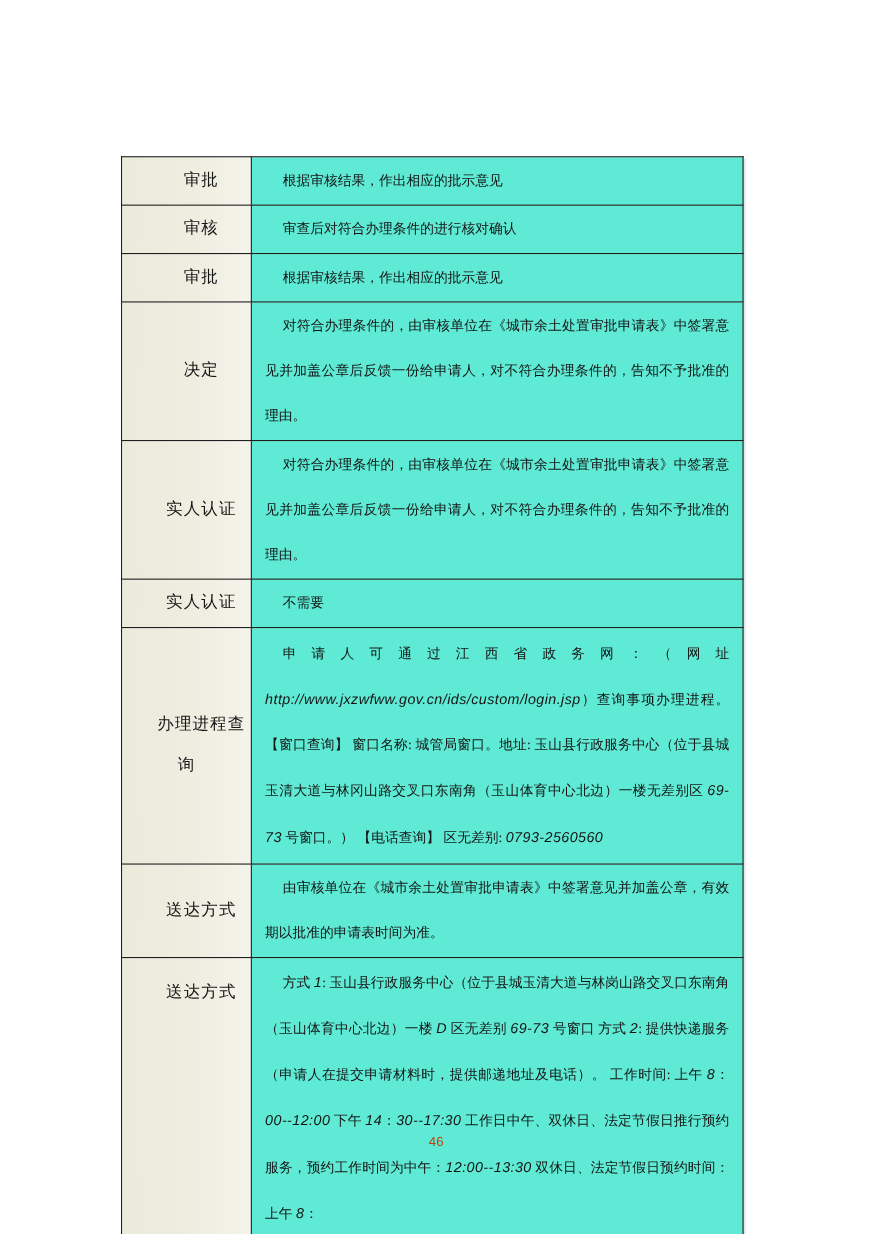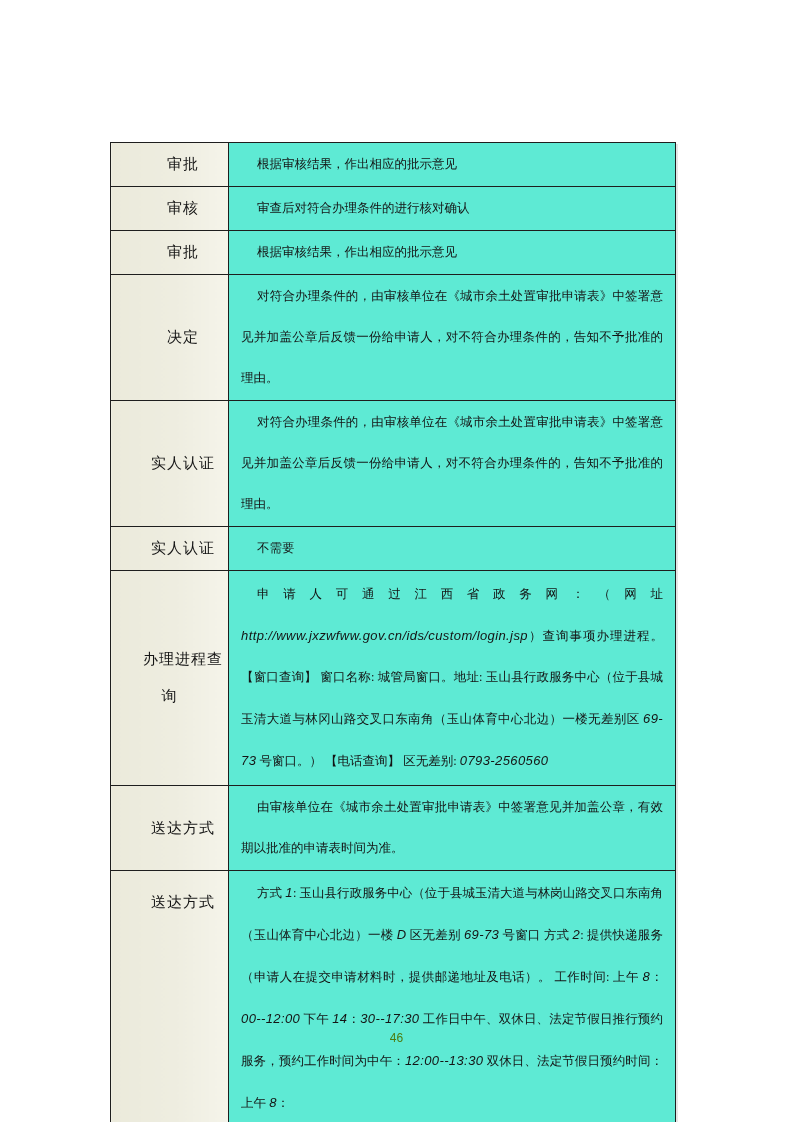--- a/index.html
+++ b/index.html
@@ -57,21 +57,21 @@
     font-size:13px;
     letter-spacing:0.4px;
   }
   .page-number{
     position:absolute;
     left:0;right:0;
     top:1031px;
     text-align:center;
     font-family:"Liberation Sans","DejaVu Sans",sans-serif;
     font-size:12px;
-    color:#4d7c0f;
+    color:#c2410c;
   }
 </style>
 </head>
 <body>
 
 <div class="sheet">
 
   <table class="info-table">
     <tbody id="table-body">
     <tr style="height: 44px;">

